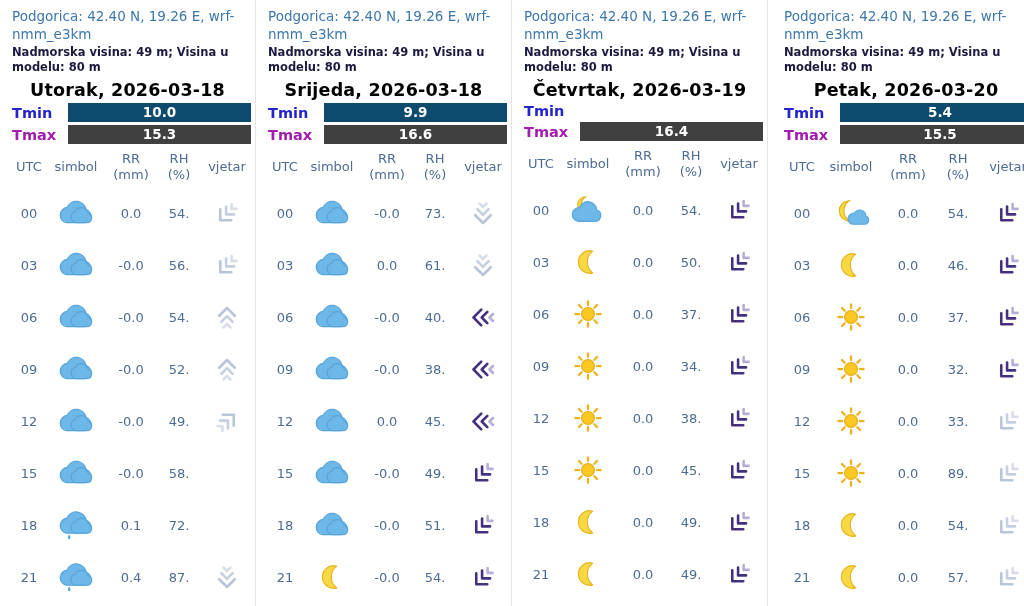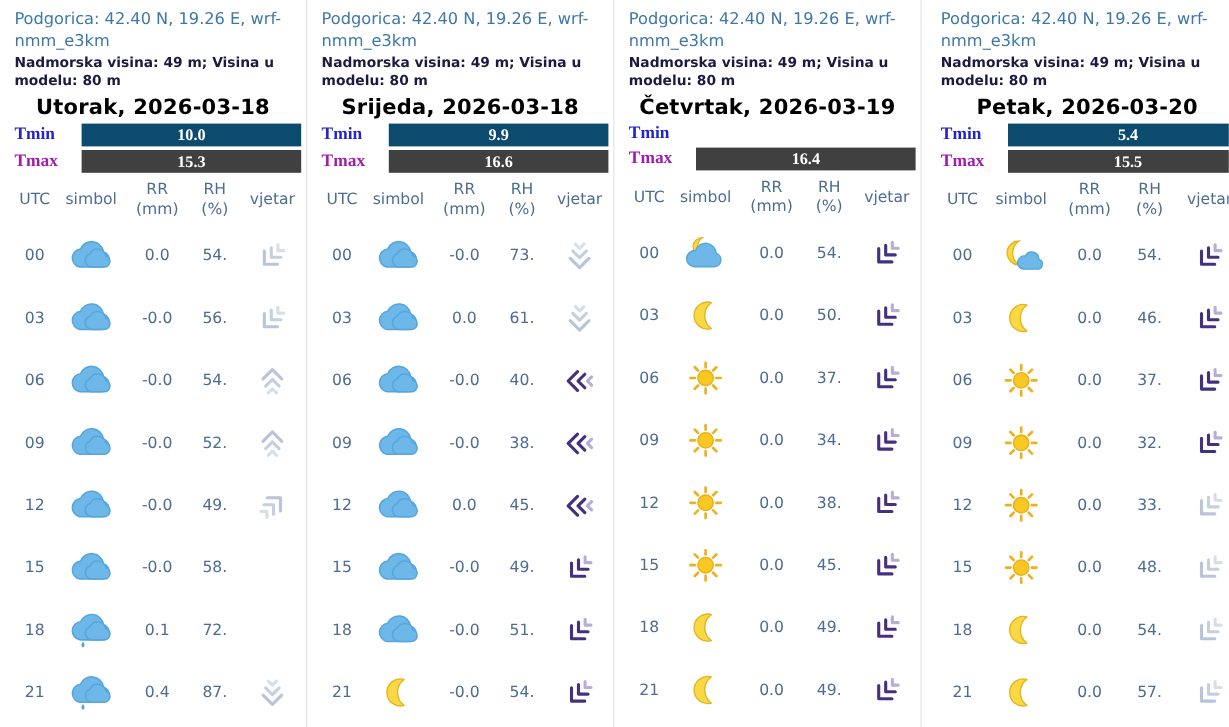--- a/index.html
+++ b/index.html
@@ -19,21 +19,21 @@
     padding:0 6px 0 var(--pl);width:232px;
   }
   .alt{
     color:#1b1b40;font-size:11.5px;font-weight:bold;line-height:1.32;
     padding:2px 10px 0 var(--pl);width:222px;
   }
   .day-title{
     margin:5px 0 3px 0;font-size:17.5px;font-weight:bold;color:#000;
     text-align:center;letter-spacing:.2px;
   }
-  .trow{display:flex;align-items:center;padding:0 4px 0 var(--pl);margin-bottom:3px;font-family:Liberation Serif, serif;}
+  .trow{display:flex;align-items:center;padding:0 4px 0 var(--pl);margin-bottom:3px;}
   .tlabel{width:56px;font-size:14.5px;font-weight:bold;}
   .tlabel.tmin{color:#2424cc;}
   .tlabel.tmax{color:#a21caf;}
   .tbar{
     flex:1 0 auto;height:19px;line-height:19px;text-align:center;
     color:#fff;font-size:13.5px;font-weight:bold;
   }
   .tbar.tminbar{background:#0c4a6e;}
   .tbar.tmaxbar{background:#404040;}
   .grid{
@@ -844,21 +844,21 @@
                 <line x1="25.5" y1="16" x2="29.5" y2="16"></line>
                 <line x1="6.4" y1="6.4" x2="9.3" y2="9.3"></line>
                 <line x1="22.7" y1="22.7" x2="25.6" y2="25.6"></line>
                 <line x1="6.4" y1="25.6" x2="9.3" y2="22.7"></line>
                 <line x1="22.7" y1="9.3" x2="25.6" y2="6.4"></line>
               </g>
               <circle cx="16" cy="16" r="6.8" fill="#f9c822" stroke="#edb11d" stroke-width="1.4"></circle>
             </svg>
           </span>
     <span class="c">0.0</span>
-    <span class="c">48.</span>
+    <span class="c">89.</span>
     <span class="c windc">
             <svg viewBox="0 0 30 24" width="26" height="21" class="arrow dir-sw light">
               <g fill="none" stroke-linecap="round" stroke-linejoin="round" stroke-width="3">
                 <path class="ch1" d="M13 3 L4 12 L13 21"></path>
                 <path class="ch2" d="M20 5.5 L13.5 12 L20 18.5"></path>
                 <path class="ch3" d="M26.5 8 L22.5 12 L26.5 16"></path>
               </g>
             </svg>
           </span>
   </div>

